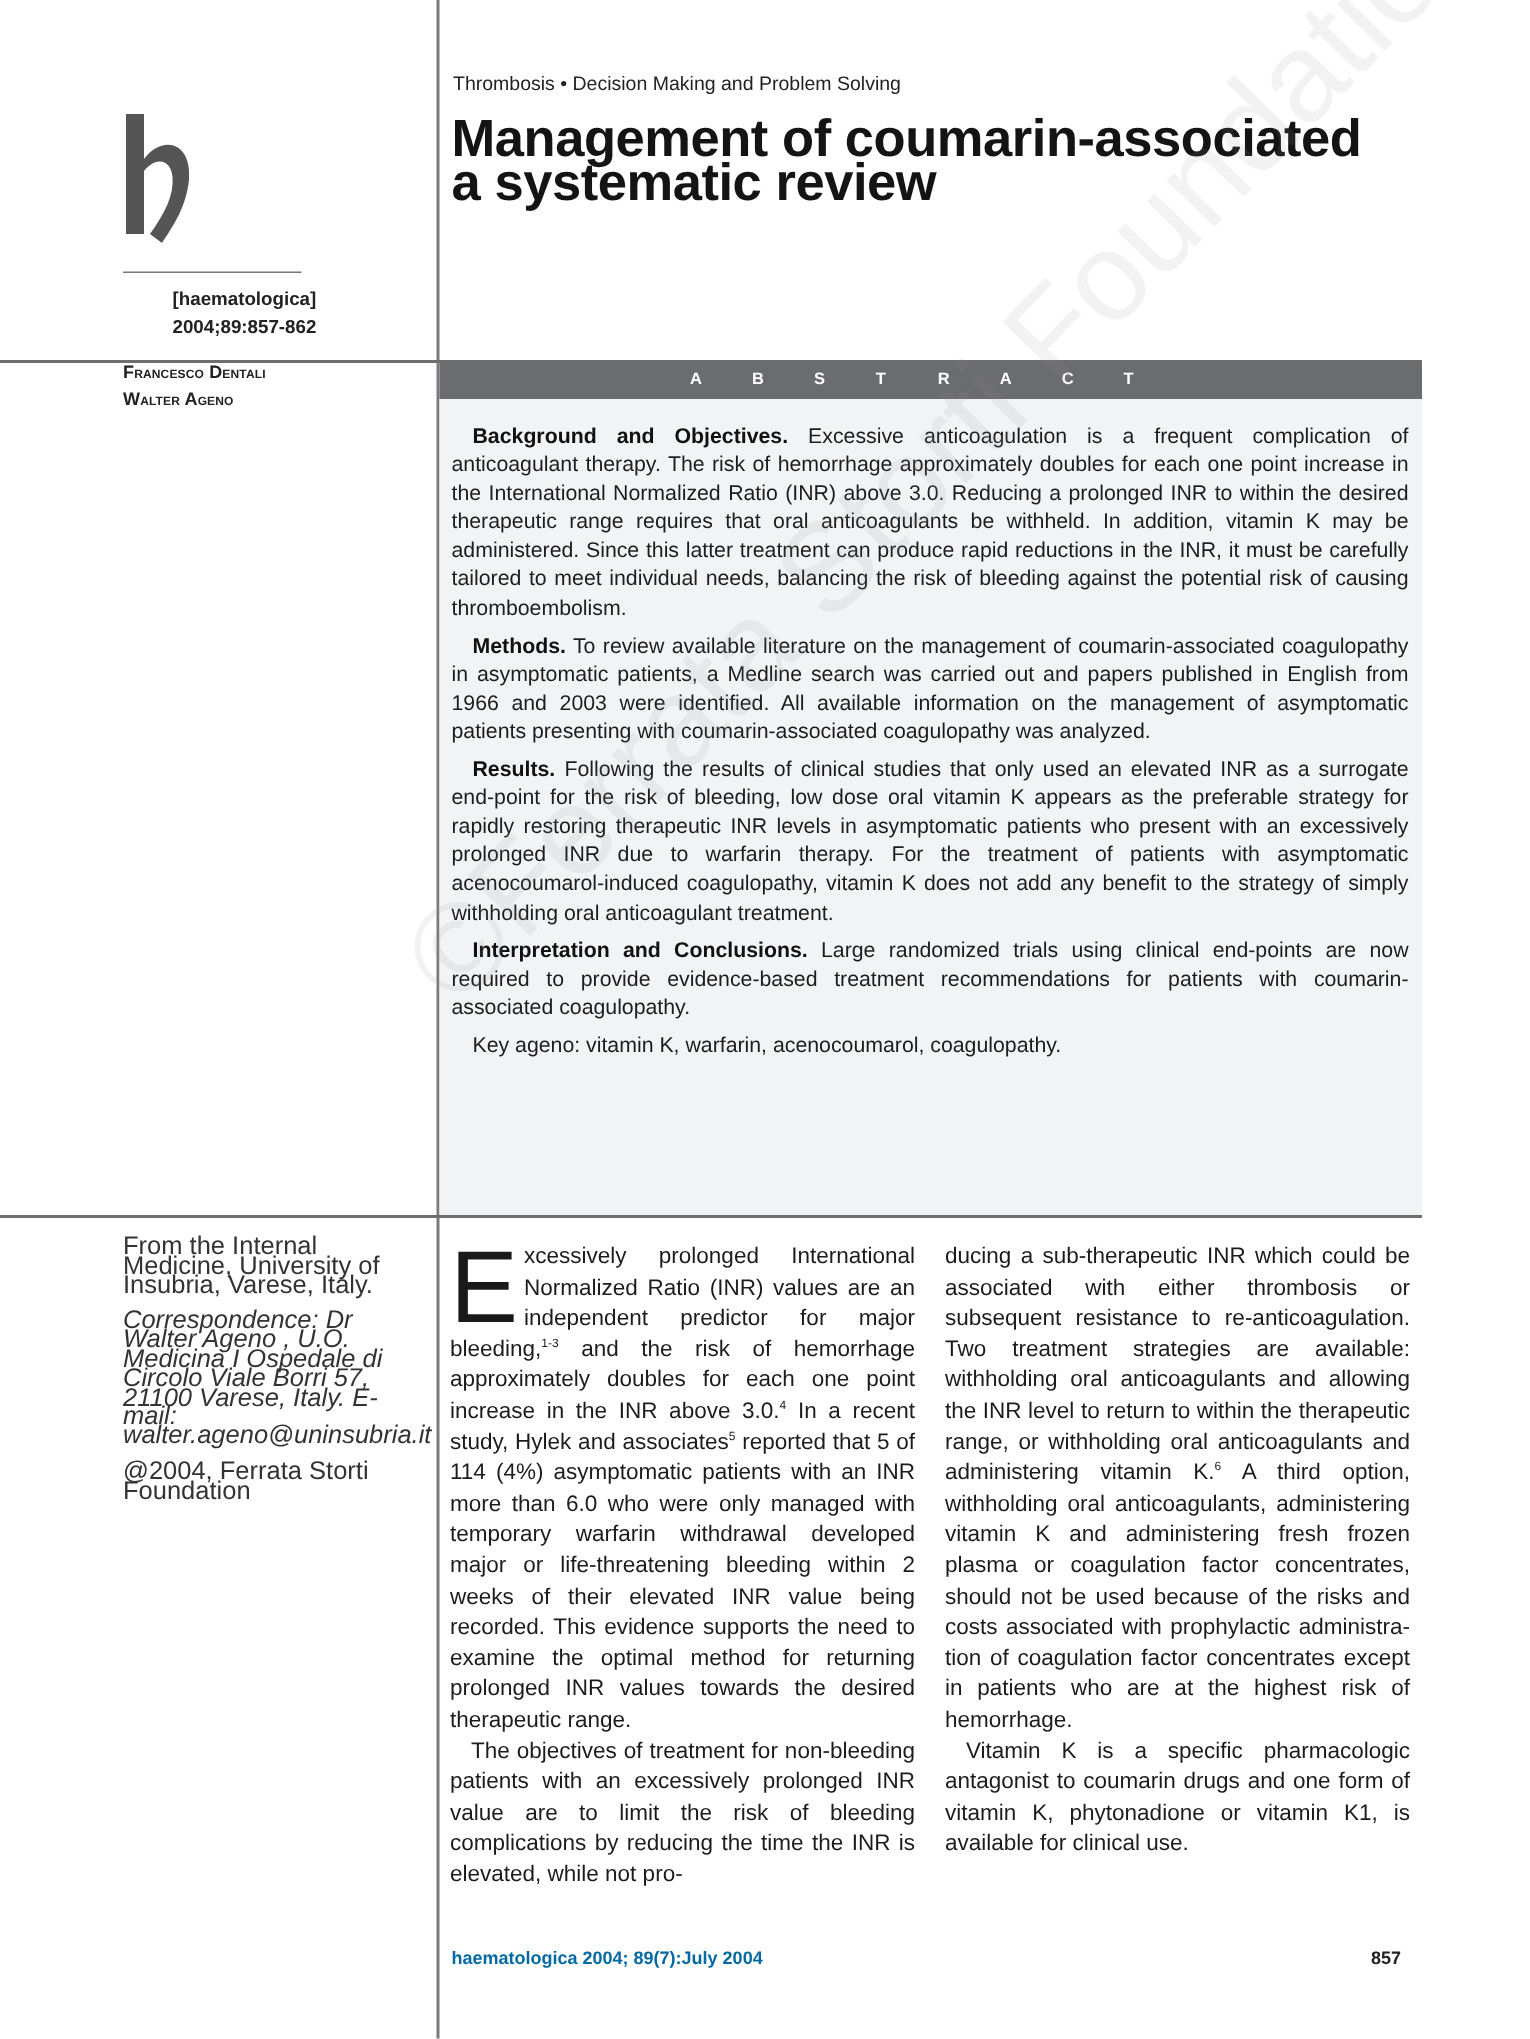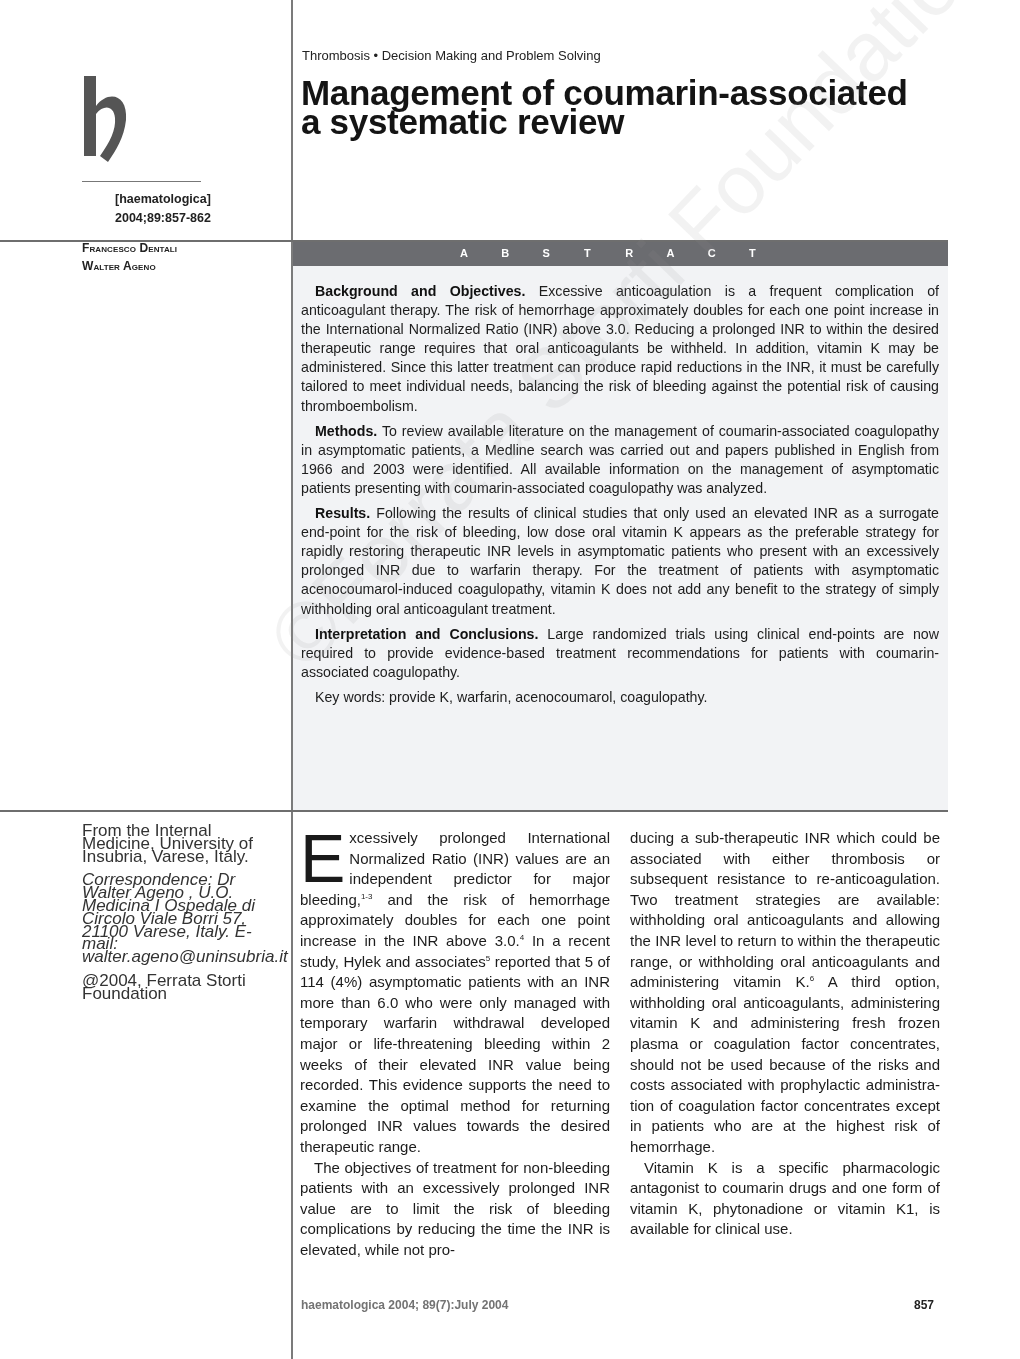--- a/index.html
+++ b/index.html
@@ -31,21 +31,21 @@
   .affil .it { font-style: italic; }
 
   .col { position: absolute; top: 828px; width: 310px; font-size: 15px; line-height: 20.6px; text-align: justify; color: #1c1c1c; font-family: "Liberation Sans", sans-serif; }
   .col p { margin: 0; text-indent: 14px; }
   .col p.first { text-indent: 0; }
   .col1 { left: 300px; }
   .col2 { left: 630px; }
   .dropcap { float: left; font-size: 68px; line-height: 56px; margin: 2px 4px -4px 0; font-family: "Liberation Sans", sans-serif; color: #1a1a1a; font-weight: normal; }
   sup { font-size: 8px; line-height: 0; vertical-align: super; }
 
-  .footer-left { position: absolute; left: 301px; top: 1298px; font-size: 12px; font-weight: bold; color: #737373; }
+  .footer-left { position: absolute; left: 301px; top: 1298px; font-size: 12px; font-weight: bold; color: #0369a1; }
   .footer-right { position: absolute; left: 914px; top: 1298px; font-size: 12px; font-weight: bold; color: #222; }
 
   .watermark { position: absolute; left: 250px; top: 620px; font-size: 84px; color: rgba(150,150,150,0.12); font-family: "Liberation Sans", sans-serif; transform: rotate(-46deg); transform-origin: left top; white-space: nowrap; pointer-events: none; }
 </style>
 </head>
 <body>
 
 <div class="vline"></div>
 <div class="hrule-top"></div>
 <div class="hrule-mid"></div>
@@ -81,21 +81,21 @@
   <span>A</span>
   <span>C</span>
   <span>T</span>
 </div>
 <div class="abs-body"></div>
 <div class="abs-text">
   <p><b>Background and Objectives.</b><span> Excessive anticoagulation is a frequent complication of anticoagulant therapy. The risk of hemorrhage approximately doubles for each one point increase in the International Normalized Ratio (INR) above 3.0. Reducing a prolonged INR to within the desired therapeutic range requires that oral anticoagulants be with­held. In addition, vitamin K may be administered. Since this latter treatment can pro­duce rapid reductions in the INR, it must be carefully tailored to meet individual needs, balancing the risk of bleeding against the potential risk of causing thromboembolism.</span></p>
   <p><b>Methods.</b><span> To review available literature on the management of coumarin-associated coagulopathy in asymptomatic patients, a Medline search was carried out and papers published in English from 1966 and 2003 were identified. All available information on the management of asymptomatic patients presenting with coumarin-associated coag­ulopathy was analyzed.</span></p>
   <p><b>Results.</b><span> Following the results of clinical studies that only used an elevated INR as a surrogate end-point for the risk of bleeding, low dose oral vitamin K appears as the preferable strategy for rapidly restoring therapeutic INR levels in asymptomatic patients who present with an excessively prolonged INR due to warfarin therapy. For the treat­ment of patients with asymptomatic acenocoumarol-induced coagulopathy, vitamin K does not add any benefit to the strategy of simply withholding oral anticoagulant treat­ment.</span></p>
   <p><b>Interpretation and Conclusions.</b><span> Large randomized trials using clinical end-points are now required to provide evidence-based treatment recommendations for patients with coumarin-associated coagulopathy.</span></p>
-  <p>Key words: provide K, warfarin, acenocoumarol, coagulopathy.</p>
+  <p>Key ageno: vitamin K, warfarin, acenocoumarol, coagulopathy.</p>
 </div>
 
 <div class="affil">
   <p>From the Internal Medicine, University of Insubria, Varese, Italy.</p>
   <p class="it">Correspondence: Dr Walter Ageno , U.O. Medicina I Ospedale di Circolo Viale Borri 57, 21100 Varese, Italy. E-mail: walter.ageno@uninsubria.it</p>
   <p>@2004, Ferrata Storti Foundation</p>
 </div>
 
 <div class="col col1">
   <p class="first"><span class="dropcap">E</span><span>xcessively prolonged International Normalized Ratio (INR) values are an independent predictor for major bleeding,</span><sup>1-3</sup><span> and the risk of hemorrhage approximately doubles for each one point increase in the INR above 3.0.</span><sup>4</sup><span> In a recent study, Hylek and associates</span><sup>5</sup><span> reported that 5 of 114 (4%) asymptomatic patients with an INR more than 6.0 who were only man­aged with temporary warfarin withdrawal developed major or life-threatening bleed­ing within 2 weeks of their elevated INR value being recorded. This evidence sup­ports the need to examine the optimal method for returning prolonged INR values towards the desired therapeutic range.</span></p>

